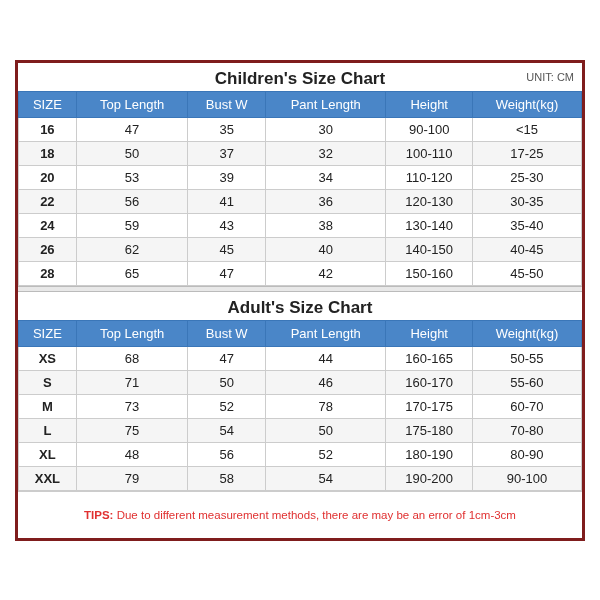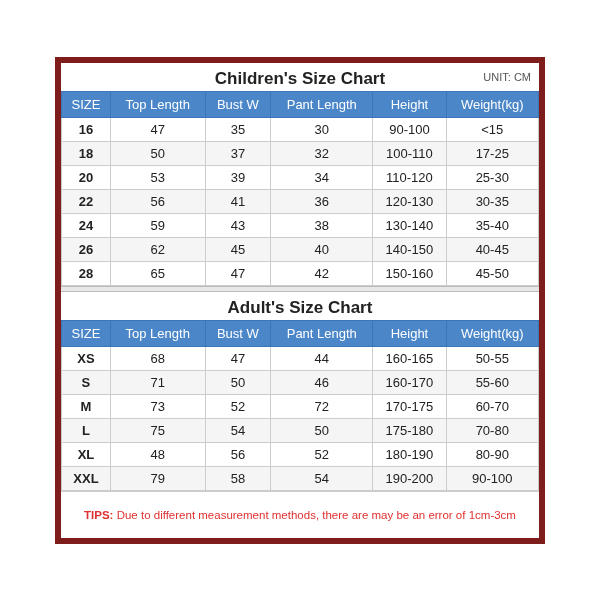--- a/index.html
+++ b/index.html
@@ -7,22 +7,22 @@
       width: 600px;
       height: 600px;
       background: #fff;
       font-family: Arial, sans-serif;
       font-size: 13px;
       display: flex;
       align-items: center;
       justify-content: center;
     }
     .container {
-      width: 490px;
-      border: 6px solid #7f1d1d;
+      width: 570px;
+      border: 3px solid #7f1d1d;
       background: #fff;
     }
     .section-title-row {
       background: #fff;
       text-align: center;
       padding: 6px 0 2px 0;
       position: relative;
     }
     .section-title {
       font-size: 17px;
@@ -197,21 +197,21 @@
           <td>71</td>
           <td>50</td>
           <td>46</td>
           <td>160-170</td>
           <td>55-60</td>
         </tr>
         <tr>
           <td>M</td>
           <td>73</td>
           <td>52</td>
-          <td>72</td>
+          <td>78</td>
           <td>170-175</td>
           <td>60-70</td>
         </tr>
         <tr>
           <td>L</td>
           <td>75</td>
           <td>54</td>
           <td>50</td>
           <td>175-180</td>
           <td>70-80</td>

